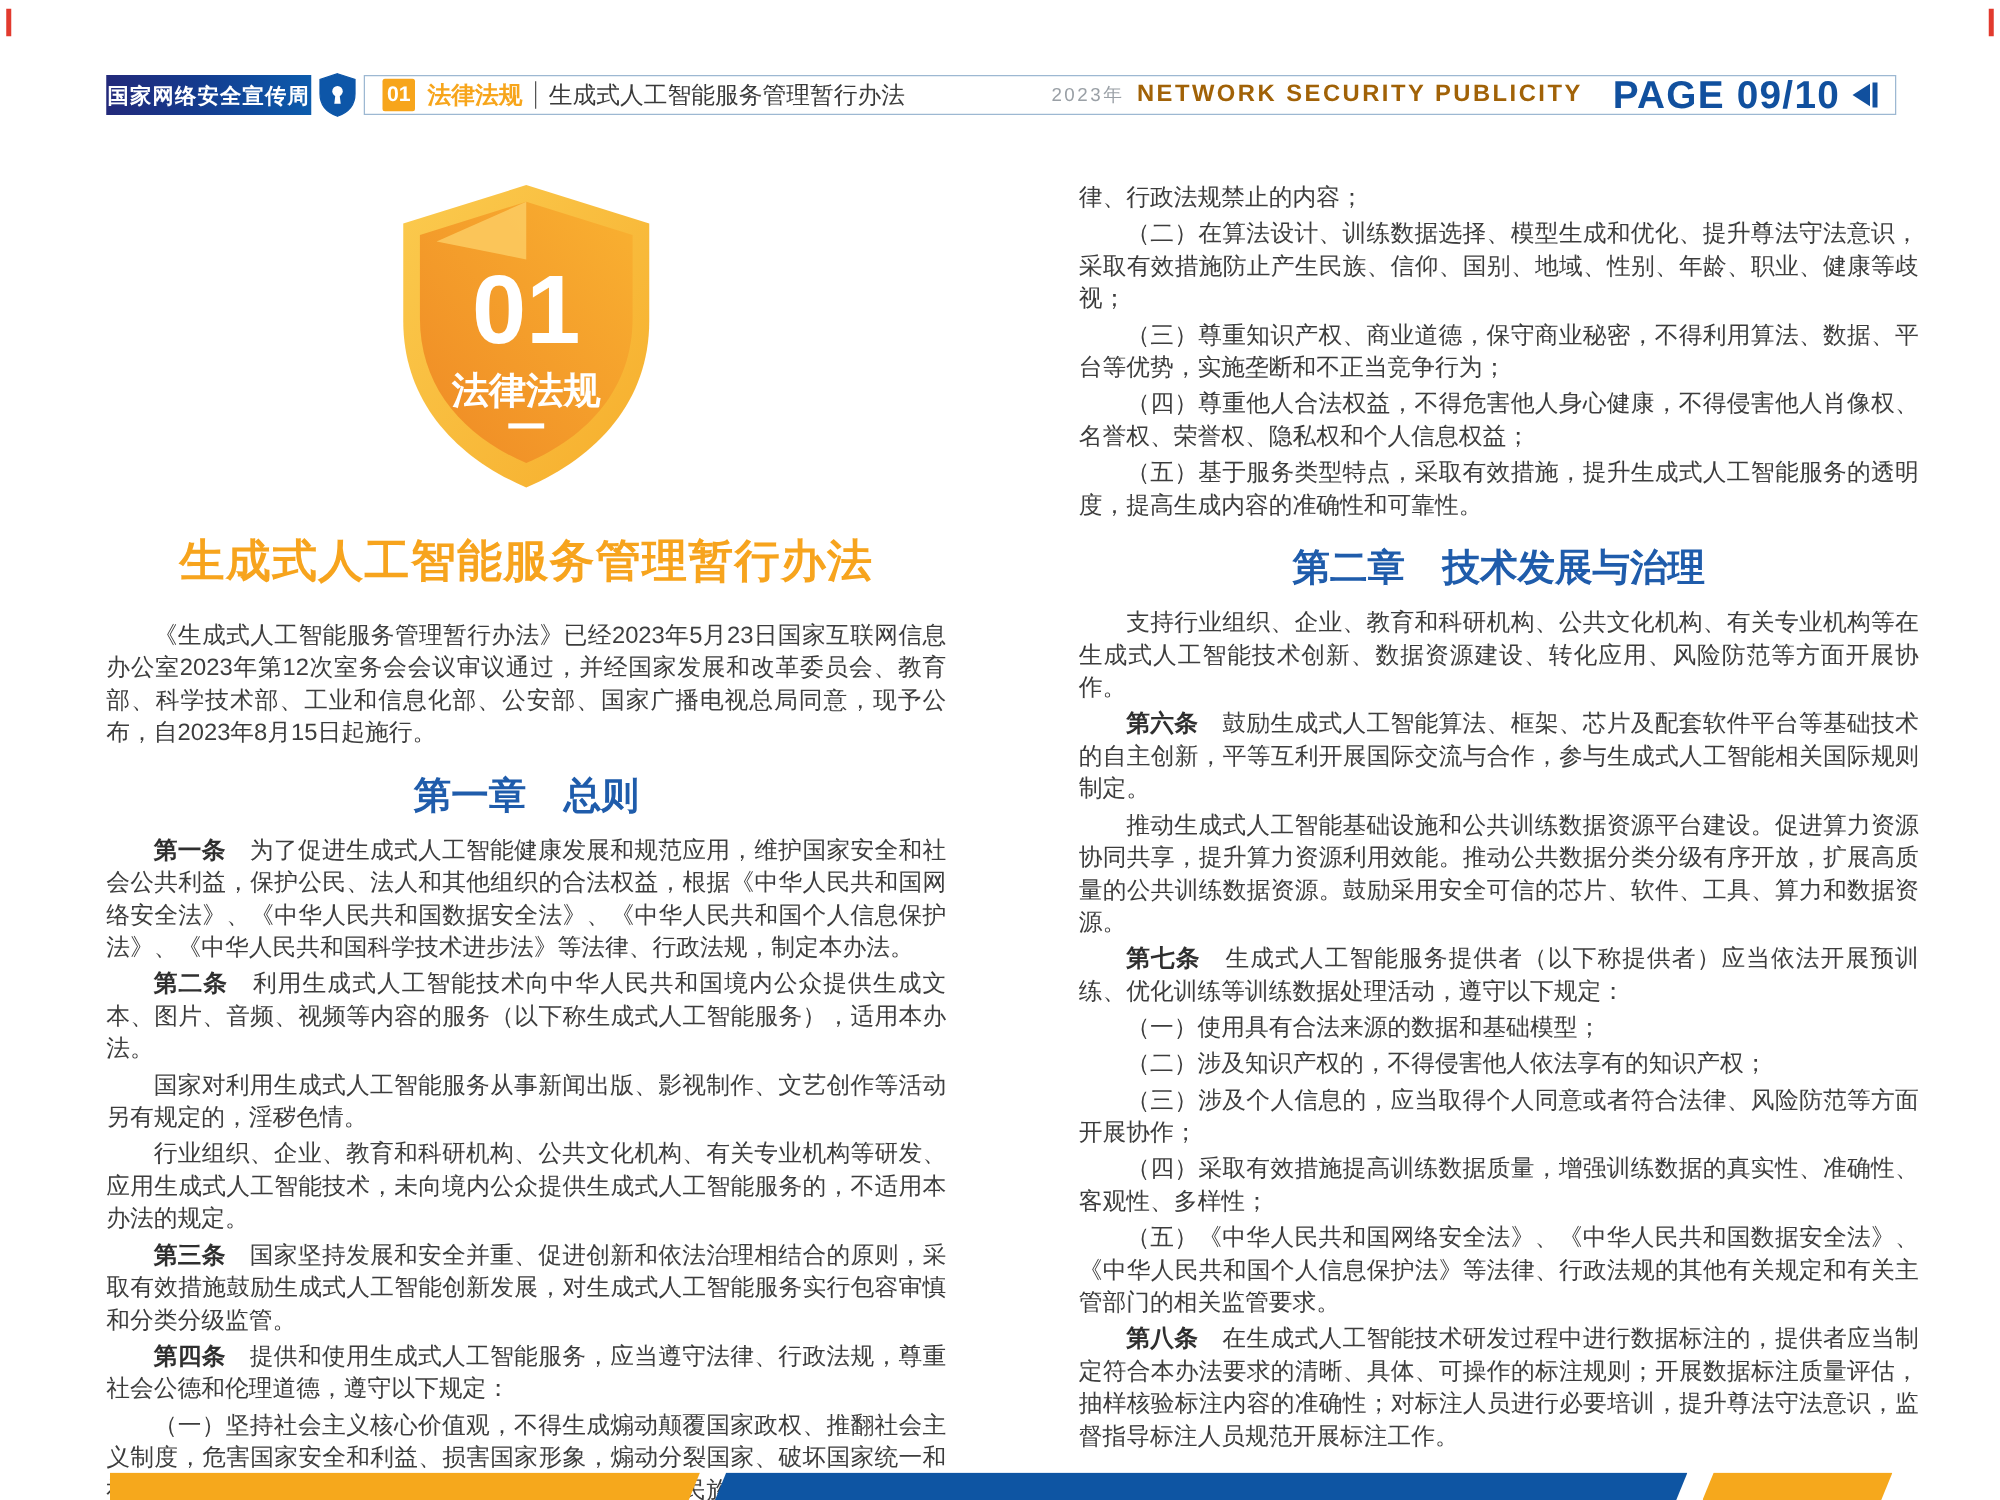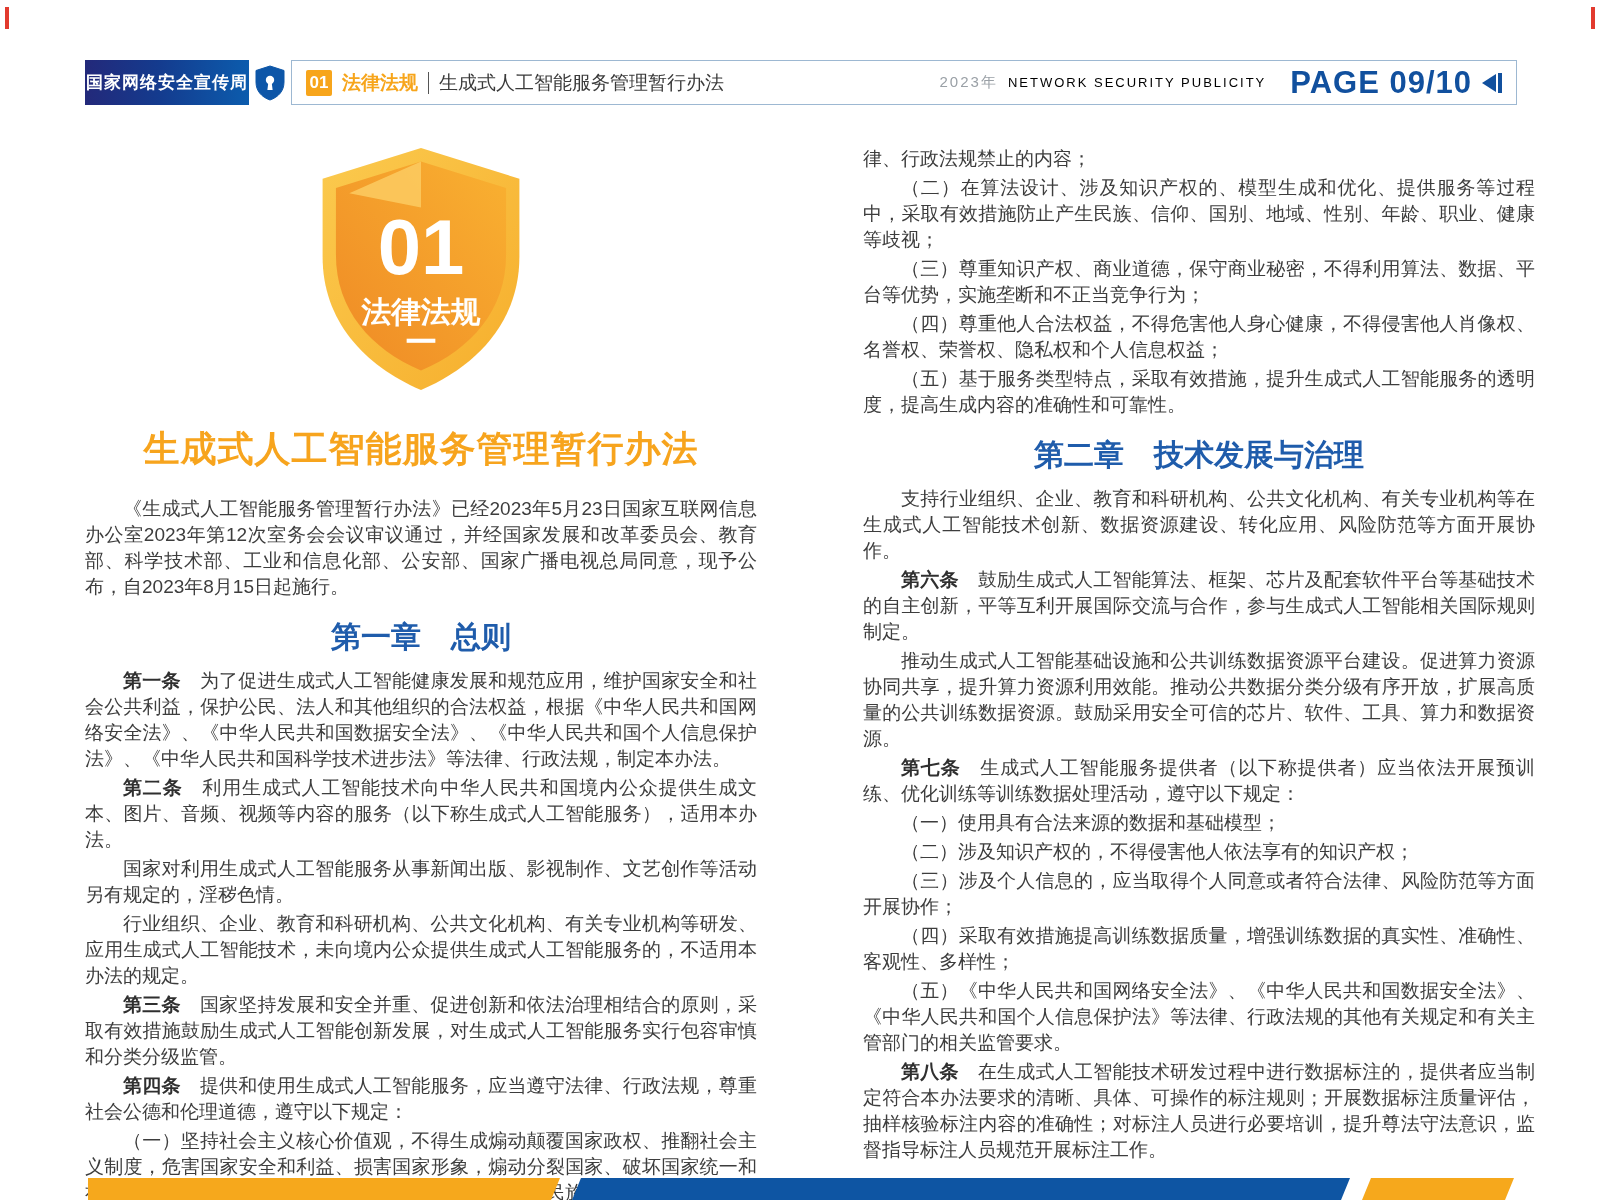--- a/index.html
+++ b/index.html
@@ -6,41 +6,41 @@
   .page{
     position:relative;width:1600px;height:1200px;background:#ffffff;overflow:hidden;
     font-family:"Liberation Sans","DejaVu Sans",sans-serif;color:#3d3d3d;
   }
   
   .crop-mark{position:absolute;width:4px;height:22px;background:#e23a2e;}
   .crop-left{left:5px;top:7px;}
   .crop-right{right:5px;top:7px;}
 
   
-  .header{position:absolute;left:85px;top:60px;width:1432px;height:45px;display:flex;align-items:stretch;}
+  .header{position:absolute;left:85px;top:60px;width:1432px;height:32px;display:flex;align-items:stretch;}
   .brand-box{
     width:164px;display:flex;align-items:center;justify-content:center;
     background:linear-gradient(90deg,#23297a 0%,#143b8e 45%,#0c5cad 100%);
     color:#fff;font-weight:bold;font-size:17px;letter-spacing:1px;flex:0 0 auto;
   }
   .header-shield{flex:0 0 auto;display:flex;align-items:center;padding:0 5px;}
   .header-strip{
     flex:1;border:1px solid #9db8d2;background:#fff;display:flex;align-items:center;
     padding:0 14px;gap:10px;min-width:0;
   }
   .num-badge{
     width:26px;height:26px;background:#f7a51b;color:#fff;font-weight:bold;font-size:17px;
     display:flex;align-items:center;justify-content:center;border-radius:2px;flex:0 0 auto;
   }
   .section-label{color:#f7a51b;font-weight:bold;font-size:19px;flex:0 0 auto;}
   .strip-divider{width:1px;height:22px;background:#555;flex:0 0 auto;}
   .strip-title{color:#3a3a3a;font-size:19px;flex:0 0 auto;white-space:nowrap;}
   .strip-spacer{flex:1;}
   .strip-year{color:#9aa0a6;font-size:15px;letter-spacing:2px;flex:0 0 auto;}
-  .strip-en{color:#000000;font-size:13px;letter-spacing:2px;flex:0 0 auto;}
+  .strip-en{color:#a16207;font-size:19px;letter-spacing:2px;flex:0 0 auto;font-weight:bold;}
   .page-label{color:#11509e;font-weight:bold;font-size:31px;letter-spacing:1px;flex:0 0 auto;margin-left:14px;}
   .nav-glyph{display:flex;align-items:center;gap:2px;flex:0 0 auto;}
   .nav-glyph .tri{width:0;height:0;border-top:9px solid transparent;border-bottom:9px solid transparent;border-right:14px solid #11509e;}
   .nav-glyph .bar{width:4px;height:20px;background:#11509e;}
 
   
   .col{position:absolute;top:146px;width:672px;font-size:19px;line-height:26px;text-align:justify;}
   .col-left{left:85px;}
   .col-right{left:863px;}
   .para{margin:0 0 3px 0;text-indent:2em;}
@@ -129,21 +129,21 @@
         <p class="para">行业组织、企业、教育和科研机构、公共文化机构、有关专业机构等研发、应用生成式人工智能技术，未向境内公众提供生成式人工智能服务的，不适用本办法的规定。</p>
         <p class="para"><b>第三条</b>　国家坚持发展和安全并重、促进创新和依法治理相结合的原则，采取有效措施鼓励生成式人工智能创新发展，对生成式人工智能服务实行包容审慎和分类分级监管。</p>
         <p class="para"><b>第四条</b>　提供和使用生成式人工智能服务，应当遵守法律、行政法规，尊重社会公德和伦理道德，遵守以下规定：</p>
         <p class="para">（一）坚持社会主义核心价值观，不得生成煽动颠覆国家政权、推翻社会主义制度，危害国家安全和利益、损害国家形象，煽动分裂国家、破坏国家统一和社会稳定，宣扬恐怖主义、极端主义，宣扬民族仇恨、民族歧视，暴力、淫秽色情，以及虚假有害信息等法</p>
       </div>
   </div>
 
   <div class="col col-right">
     <div id="right-blocks">
         <p class="para noindent">律、行政法规禁止的内容；</p>
-        <p class="para">（二）在算法设计、涉及知识产权的、模型生成和优化、提供服务等过程中，采取有效措施防止产生民族、信仰、国别、地域、性别、年龄、职业、健康等歧视；</p>
+        <p class="para">（二）在算法设计、训练数据选择、模型生成和优化、提升尊法守法意识，采取有效措施防止产生民族、信仰、国别、地域、性别、年龄、职业、健康等歧视；</p>
         <p class="para">（三）尊重知识产权、商业道德，保守商业秘密，不得利用算法、数据、平台等优势，实施垄断和不正当竞争行为；</p>
         <p class="para">（四）尊重他人合法权益，不得危害他人身心健康，不得侵害他人肖像权、名誉权、荣誉权、隐私权和个人信息权益；</p>
         <p class="para">（五）基于服务类型特点，采取有效措施，提升生成式人工智能服务的透明度，提高生成内容的准确性和可靠性。</p>
         <div class="chapter">第二章　技术发展与治理</div>
         <p class="para">支持行业组织、企业、教育和科研机构、公共文化机构、有关专业机构等在生成式人工智能技术创新、数据资源建设、转化应用、风险防范等方面开展协作。</p>
         <p class="para"><b>第六条</b>　鼓励生成式人工智能算法、框架、芯片及配套软件平台等基础技术的自主创新，平等互利开展国际交流与合作，参与生成式人工智能相关国际规则制定。</p>
         <p class="para">推动生成式人工智能基础设施和公共训练数据资源平台建设。促进算力资源协同共享，提升算力资源利用效能。推动公共数据分类分级有序开放，扩展高质量的公共训练数据资源。鼓励采用安全可信的芯片、软件、工具、算力和数据资源。</p>
         <p class="para"><b>第七条</b>　生成式人工智能服务提供者（以下称提供者）应当依法开展预训练、优化训练等训练数据处理活动，遵守以下规定：</p>
         <p class="para">（一）使用具有合法来源的数据和基础模型；</p>
         <p class="para">（二）涉及知识产权的，不得侵害他人依法享有的知识产权；</p>

